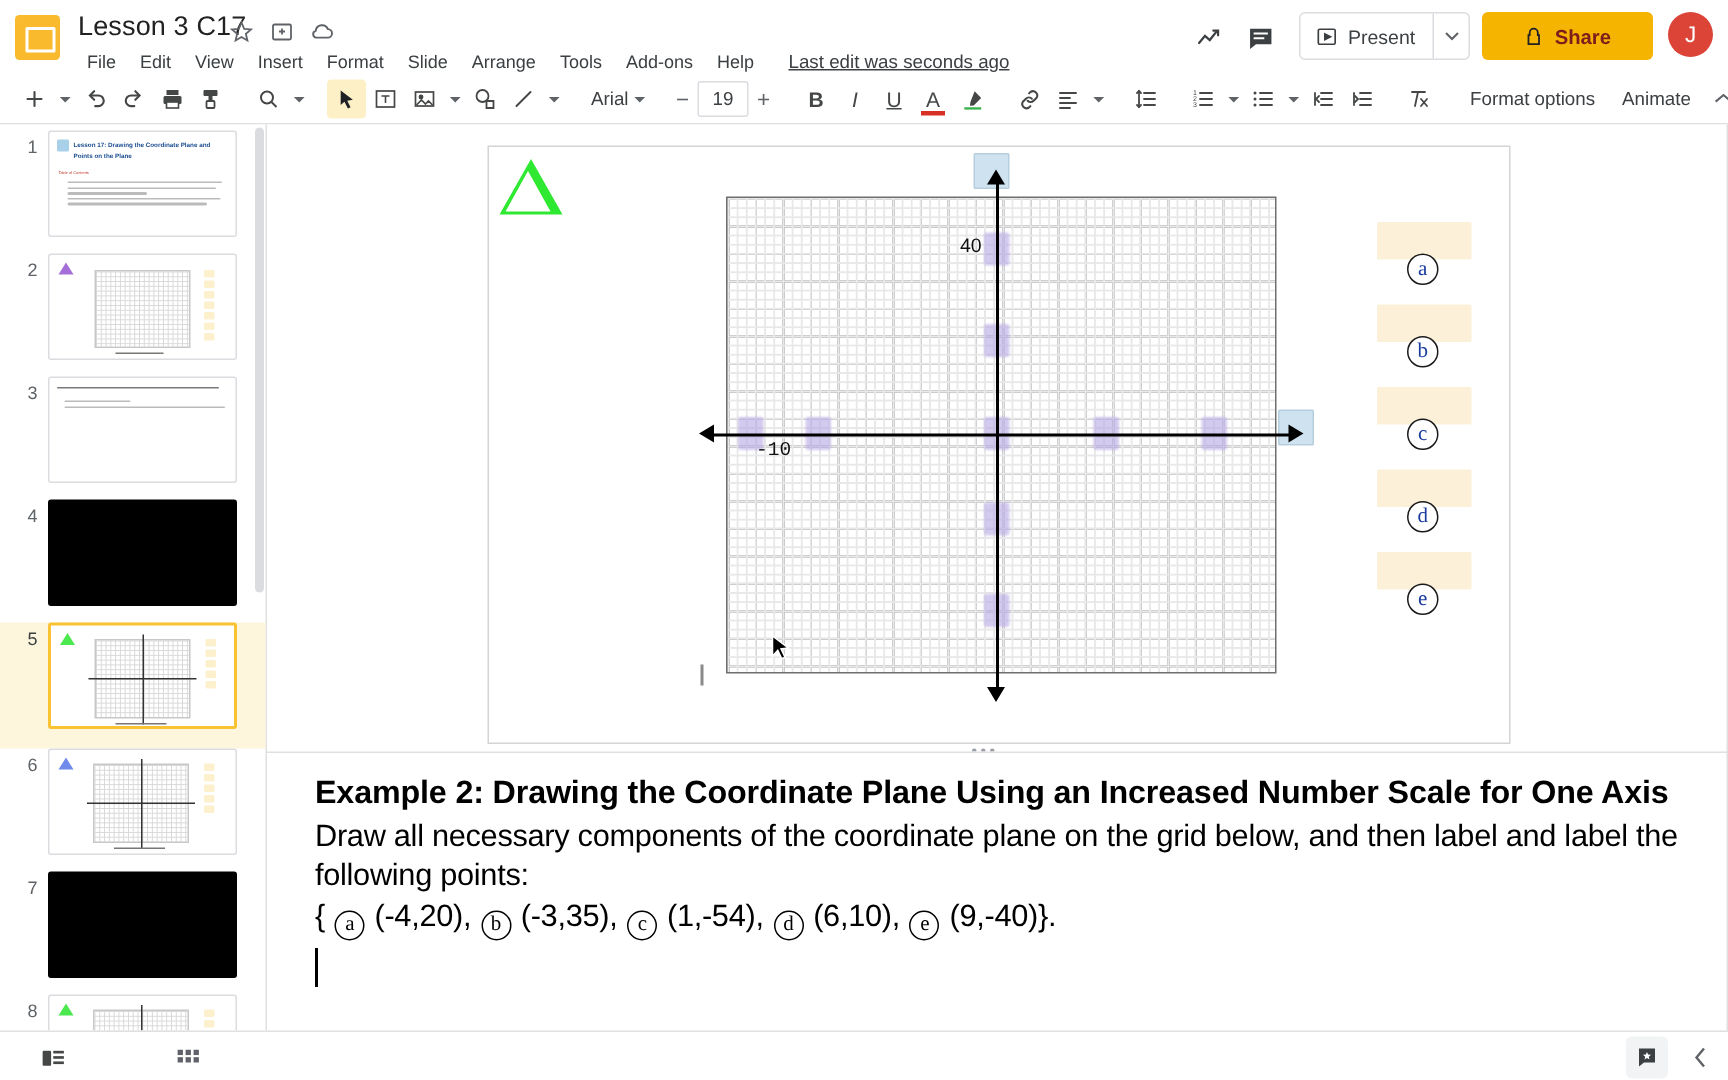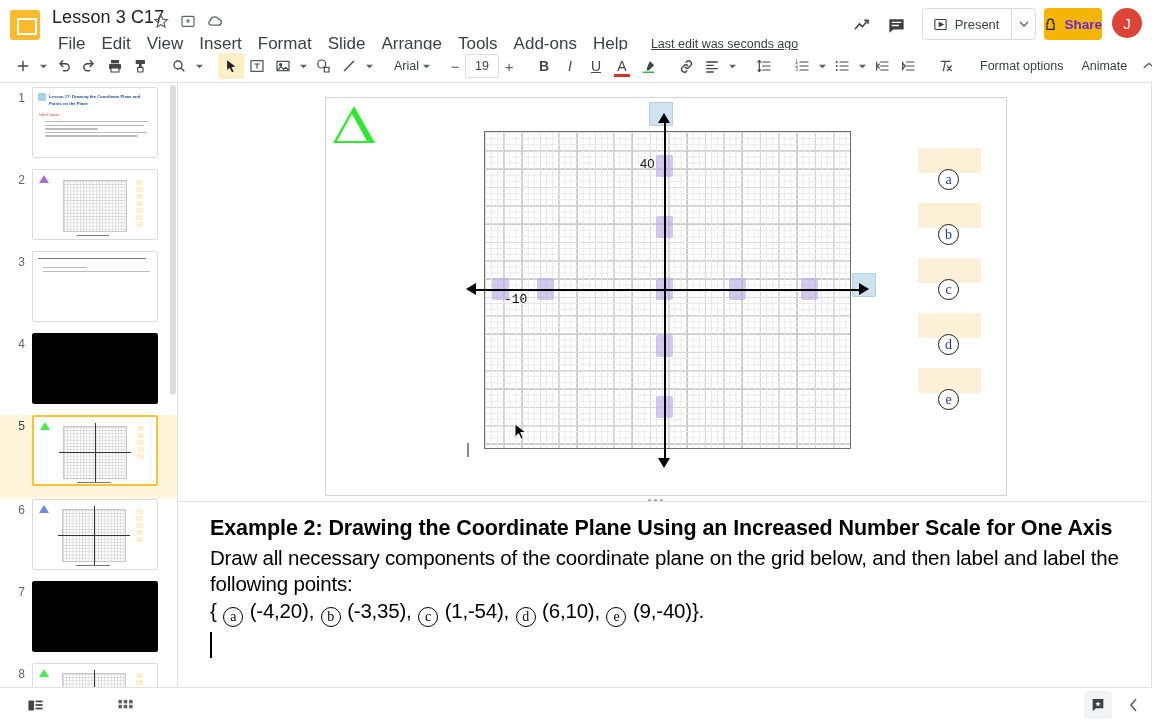--- a/index.html
+++ b/index.html
@@ -26,21 +26,21 @@
   .doc-title {
     position:absolute; left:52px; top:7px;
     font-size:18px; color:#222; letter-spacing:.1px; white-space:nowrap;
   }
   .title-icons { position:absolute; left:152px; top:12px; display:flex; gap:10px; align-items:center; }
   .ticon { width:17px; height:17px; color:#5f6368; display:flex; align-items:center; justify-content:center; cursor:pointer; }
   .ticon svg { display:block; }
 
   .menubar { position:absolute; left:50px; top:31px; display:flex; align-items:center; gap:0px; }
   .menu-item {
-    font-size:17px; color:#3c4043; padding:3px 8px; border-radius:3px; cursor:pointer; white-space:nowrap;
+    font-size:12px; color:#3c4043; padding:3px 8px; border-radius:3px; cursor:pointer; white-space:nowrap;
   }
   .last-edit {
     font-size:12.5px; color:#3c4043; margin-left:15px; text-decoration:underline; cursor:pointer; white-space:nowrap;
   }
 
   .tb-right { position:absolute; right:10px; top:8px; display:flex; align-items:flex-start; gap:0px; }
   .icon-btn {
     width:34px; height:34px; border-radius:50%; display:flex; align-items:center; justify-content:center;
     color:#5f6368; cursor:pointer;
   }
@@ -50,22 +50,22 @@
   }
   .present-btn {
     display:flex; align-items:center; gap:7px; padding:0 12px 0 10px; height:32px; cursor:pointer;
     font-size:13px; color:#3c4043;
   }
   .present-caret {
     width:24px; height:32px; display:flex; align-items:center; justify-content:center;
     border-left:1px solid #dadce0; cursor:pointer; color:#5f6368;
   }
   .share-btn {
-    display:flex; align-items:center; gap:7px; height:32px; padding:0 0; margin-left:8px;
-    background:#f4b400; border-radius:4px; color:#6d28d9; font-size:13.5px; font-weight:bold; cursor:pointer;
+    display:flex; align-items:center; gap:7px; height:32px; padding:0 28px; margin-left:8px;
+    background:#f4b400; border-radius:4px; color:#7f1d1d; font-size:13.5px; font-weight:bold; cursor:pointer;
     white-space:nowrap;
   }
   .avatar {
     width:30px; height:30px; border-radius:50%; margin-left:10px;
     background:#db4437; color:#fff; font-size:15px;
     display:flex; align-items:center; justify-content:center; cursor:pointer;
   }
 
   
   .toolbar {

